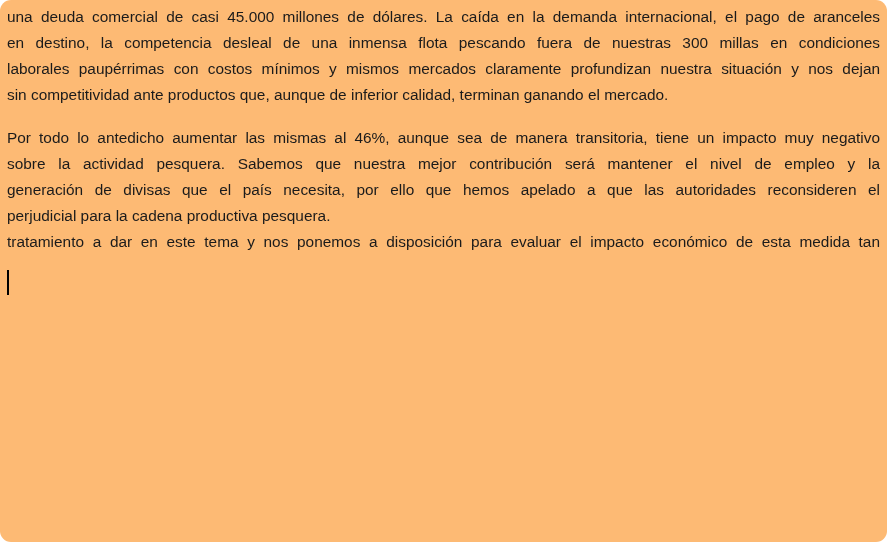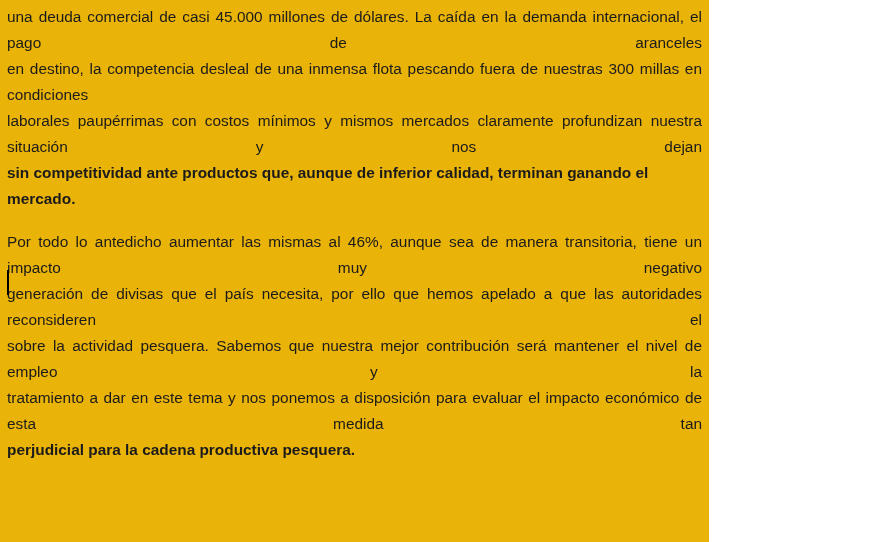--- a/index.html
+++ b/index.html
@@ -2,24 +2,25 @@
 <html><head>
 <meta charset="utf-8">
 <style>
   html, body {
     margin: 0;
     padding: 0;
     background: #ffffff;
   }
   .canvas {
     position: relative;
-    width: 709px;
+    width: 887px;
     height: 542px;
-    background: #eab308;
+    background: #fdba74;
     overflow: hidden;
+    border-radius: 11px;
   }
   .page {
     position: absolute;
     top: 4px;
     left: 7px;
     right: 7px;
     font-family: "Liberation Sans", sans-serif;
     font-size: 15.4px;
     line-height: 26px;
     color: #1b1b1b;
@@ -28,21 +29,20 @@
     margin: 0 0 17px 0;
   }
   .line {
     text-align: justify;
     text-align-last: justify;
     white-space: normal;
   }
   .line--last {
     text-align: left;
     text-align-last: left;
-    font-weight: bold;
   }
   .caret {
     position: absolute;
     left: 7px;
     top: 270px;
     width: 2px;
     height: 25px;
     background: #000000;
   }
 </style>
@@ -54,22 +54,22 @@
 
     <div class="para">
       <div class="line">una deuda comercial de casi 45.000 millones de dólares. La caída en la demanda internacional, el pago de aranceles</div>
       <div class="line">en destino, la competencia desleal de una inmensa flota pescando fuera de nuestras 300 millas en condiciones</div>
       <div class="line">laborales paupérrimas con costos mínimos y mismos mercados claramente profundizan nuestra situación y nos dejan</div>
       <div class="line line--last">sin competitividad ante productos que, aunque de inferior calidad, terminan ganando el mercado.</div>
     </div>
 
     <div class="para">
       <div class="line">Por todo lo antedicho aumentar las mismas al 46%, aunque sea de manera transitoria, tiene un impacto muy negativo</div>
+      <div class="line">sobre la actividad pesquera. Sabemos que nuestra mejor contribución será mantener el nivel de empleo y la</div>
       <div class="line">generación de divisas que el país necesita, por ello que hemos apelado a que las autoridades reconsideren el</div>
-      <div class="line">sobre la actividad pesquera. Sabemos que nuestra mejor contribución será mantener el nivel de empleo y la</div>
+      <div class="line line--last">perjudicial para la cadena productiva pesquera.</div>
       <div class="line">tratamiento a dar en este tema y nos ponemos a disposición para evaluar el impacto económico de esta medida tan</div>
-      <div class="line line--last">perjudicial para la cadena productiva pesquera.</div>
     </div>
 
   </div>
 
   <div class="caret"></div>
 </div>
 
 </body></html>

